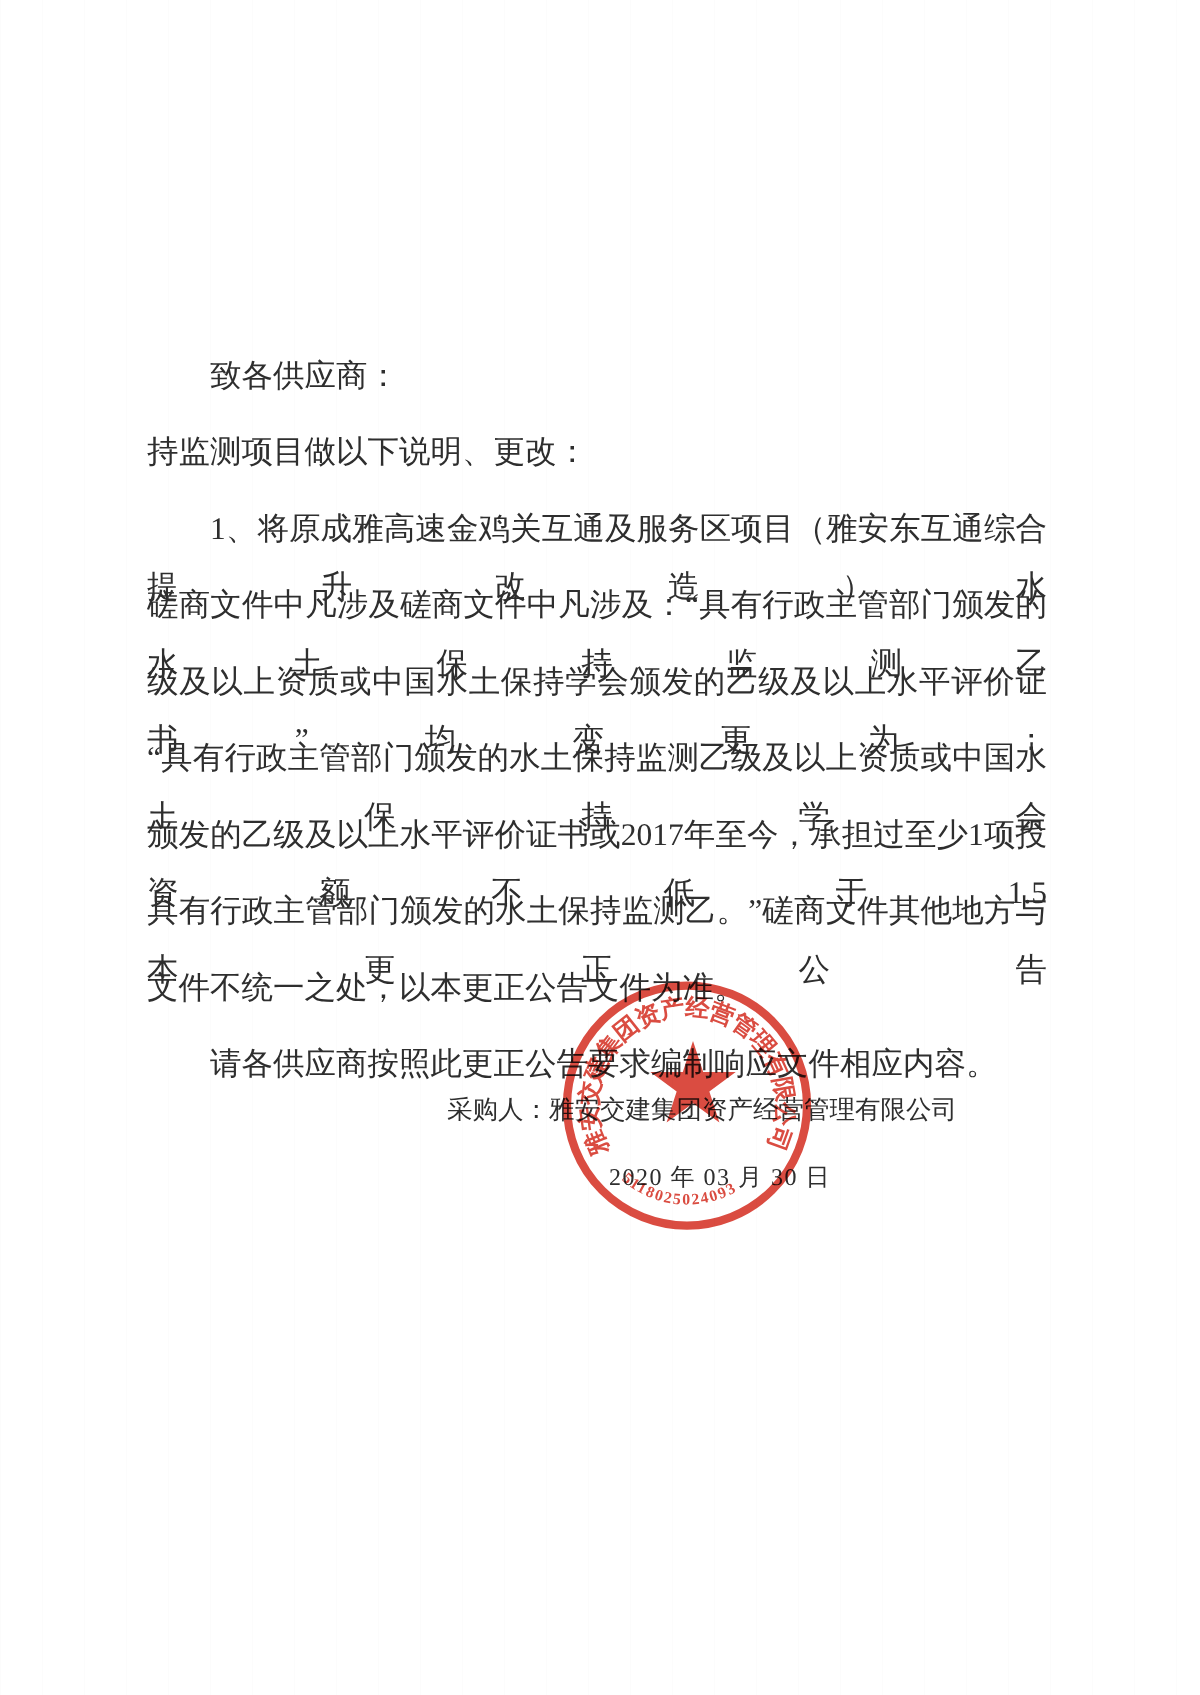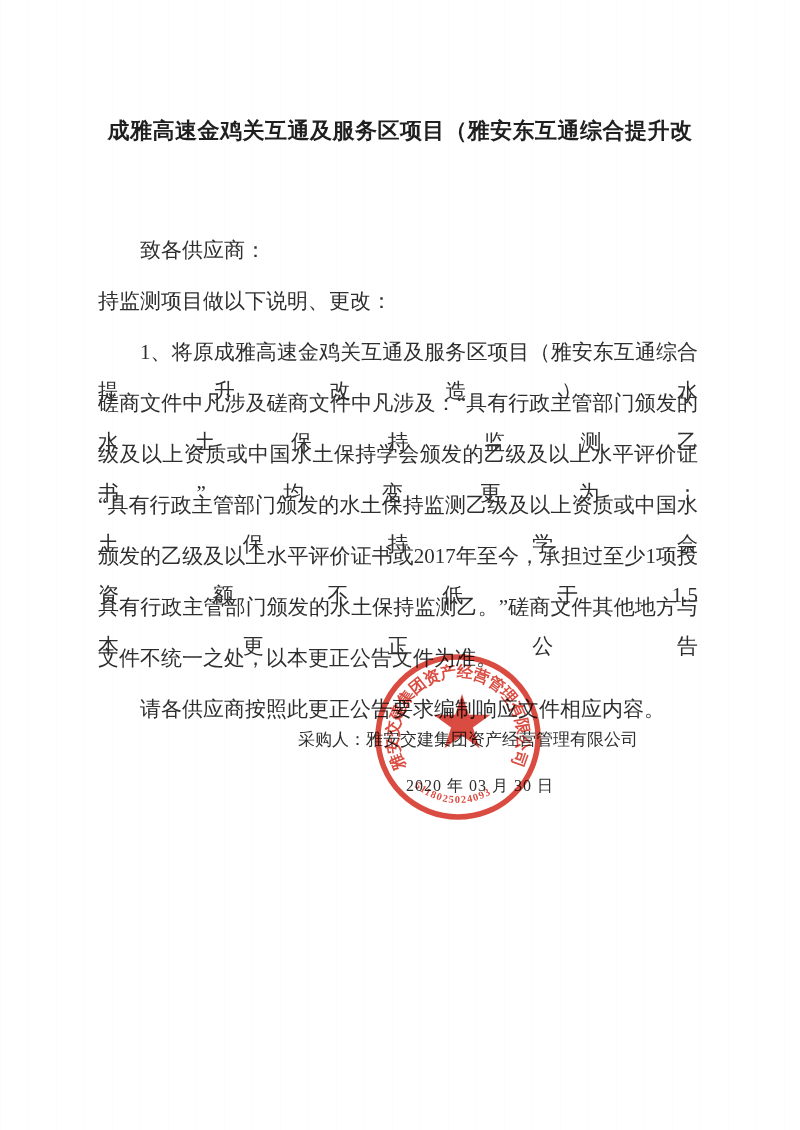--- a/index.html
+++ b/index.html
@@ -67,21 +67,20 @@
   }
   .seal .company-arc{ font-size:16px; letter-spacing:-0.5px; }
   .seal .number-arc{ font-size:10.5px; letter-spacing:1.2px; }
 </style>
 </head>
 <body>
 
 <div class="page">
 
   <div class="doc-title">
-    <div>成雅高速金鸡关互通及服务区项目（雅安东互通综合提升改</div>
   </div>
 
   <div class="body-lines">
       <div class="bline ind"><span>致各供应商：</span></div>
       <div class="bline"><span>持监测项目做以下说明、更改：</span></div>
       <div class="bline full ind"><span>1、将原</span><span class="u">成雅高速金鸡关互通及服务区项目（雅安东互通综合提升改造）水</span></div>
       <div class="bline full"><span class="u">磋商文件中凡涉及</span><span>磋商文件中凡涉及：</span><span class="u">“具有行政主管部门颁发的水土保持监测乙</span></div>
       <div class="bline full"><span class="u">级及以上资质或中国水土保持学会颁发的乙级及以上水平评价证书”</span><span>均变更为：</span></div>
       <div class="bline full"><span class="u">“具有行政主管部门颁发的水土保持监测乙级及以上资质或中国水土保持学会</span></div>
       <div class="bline full"><span class="u">颁发的乙级及以上水平评价证书或2017年至今，承担过至少1项投资额不低于1.5</span></div>

